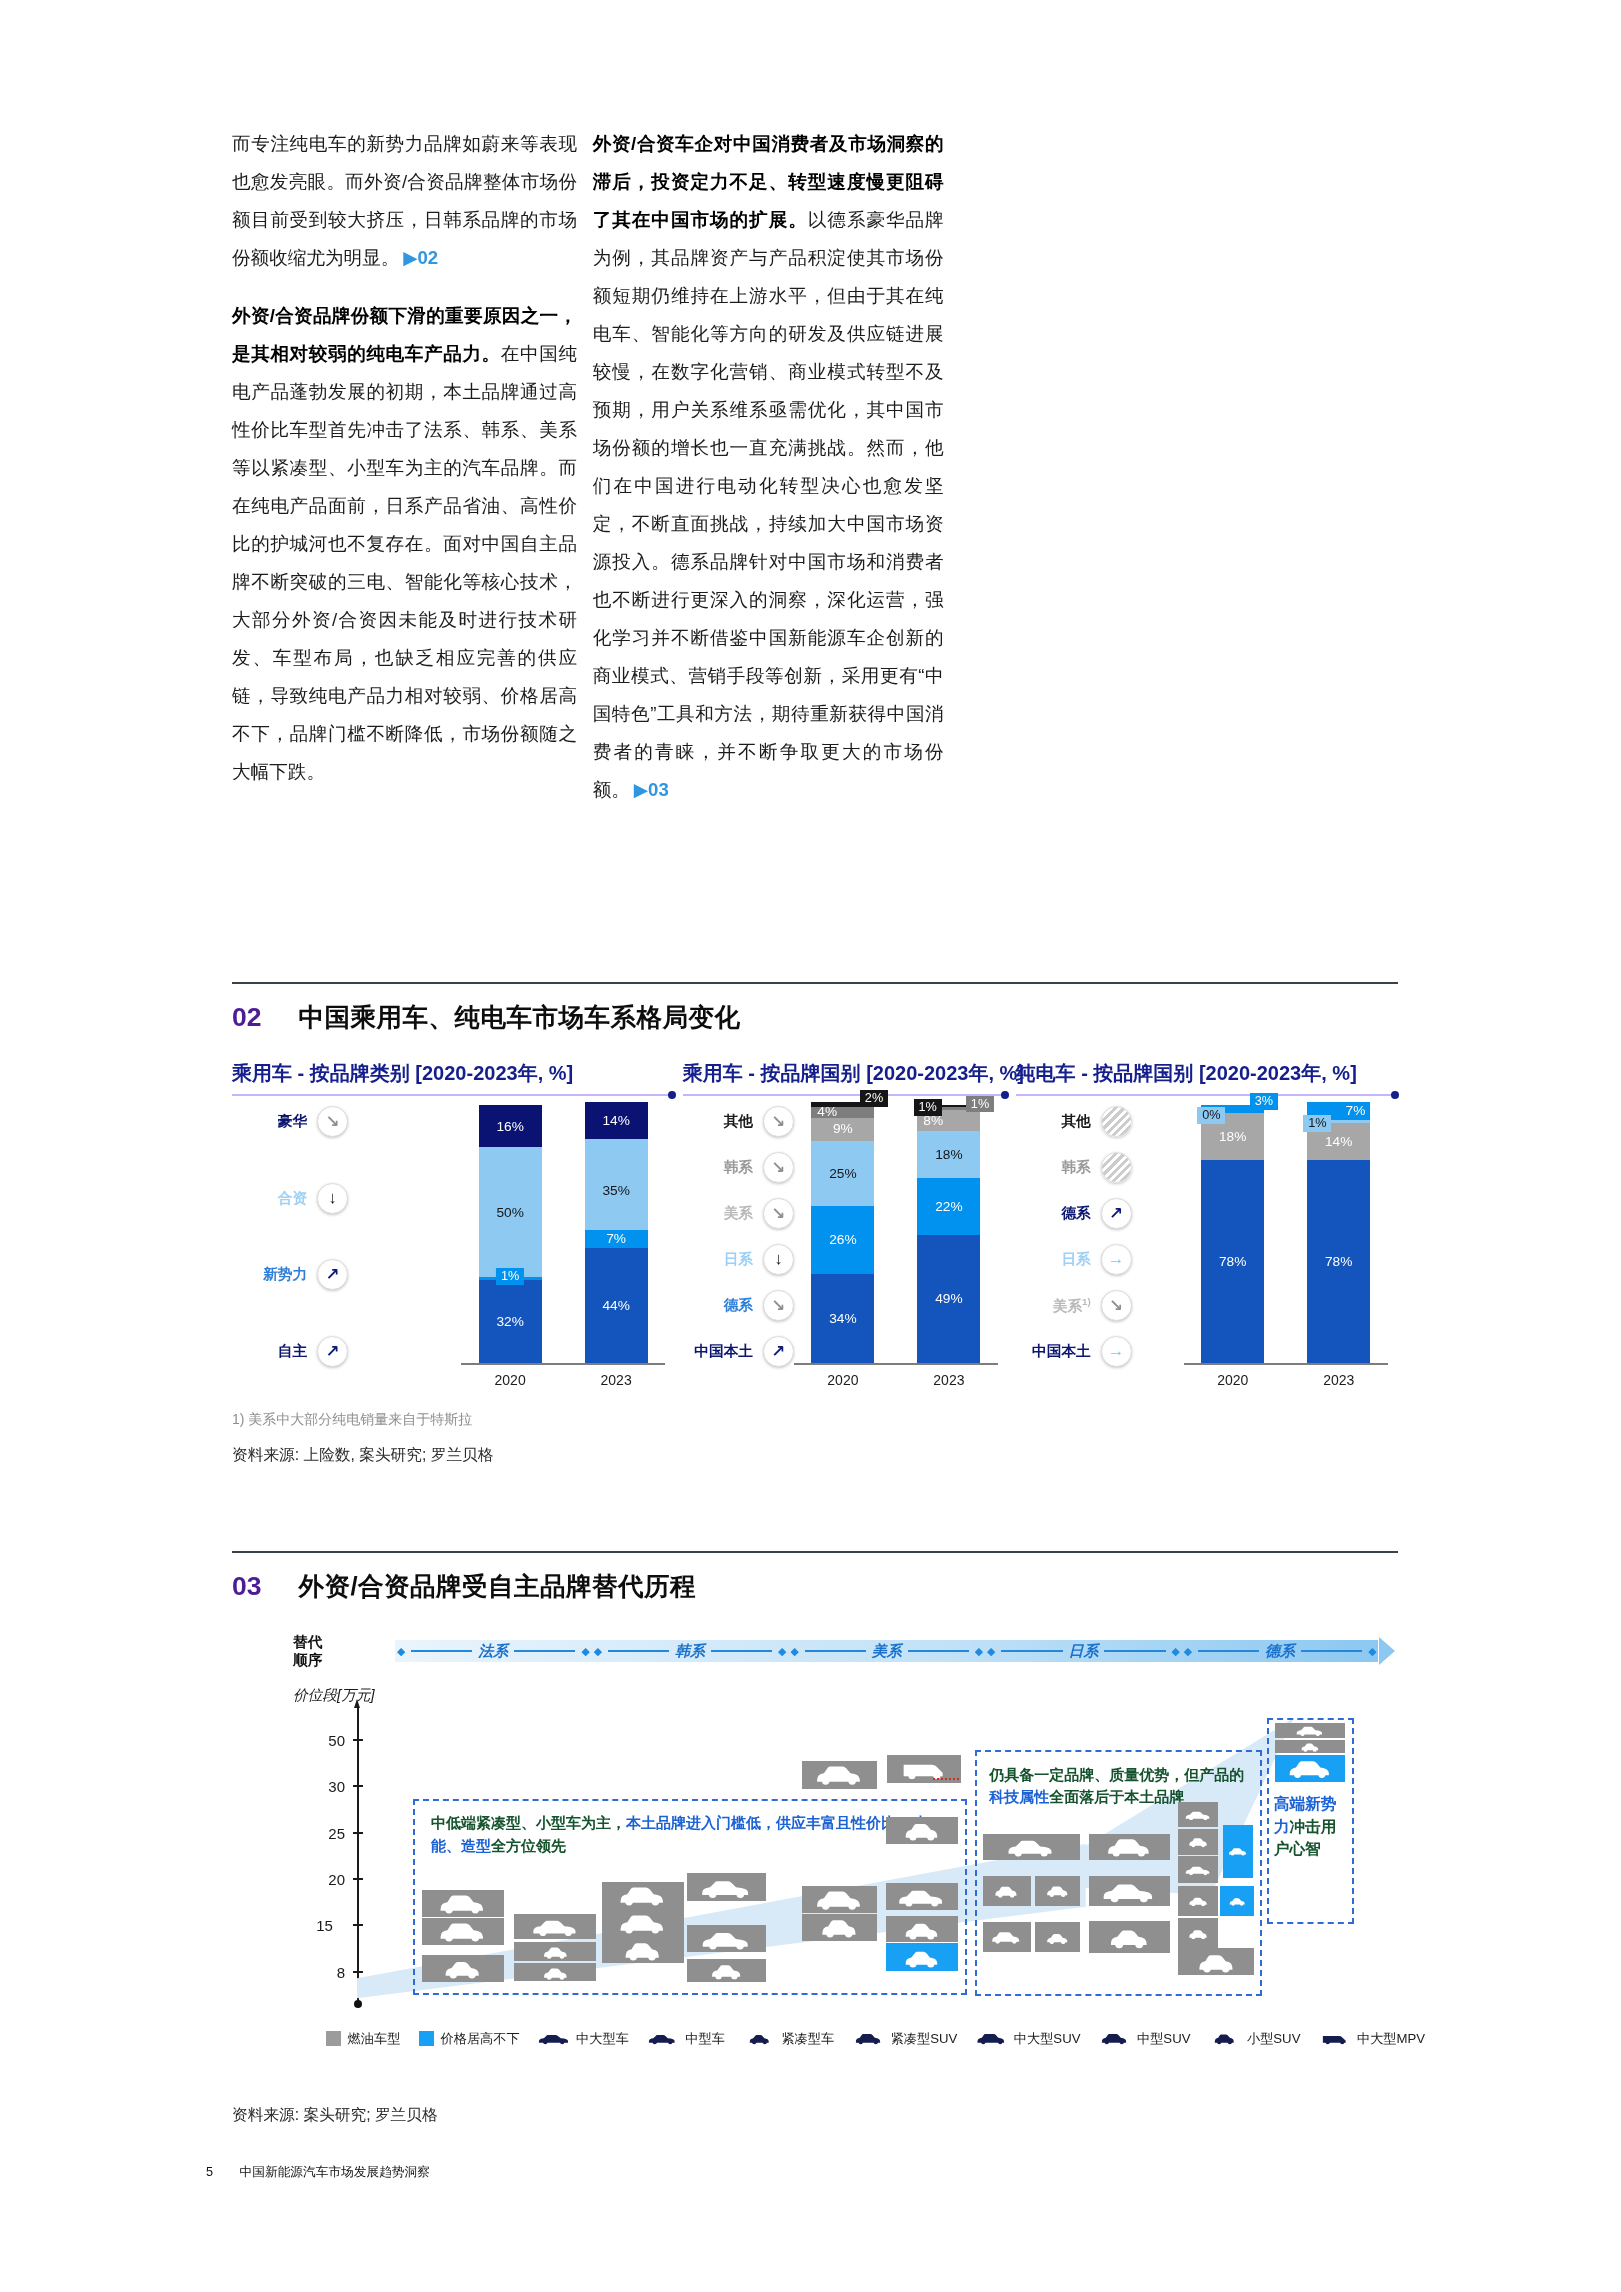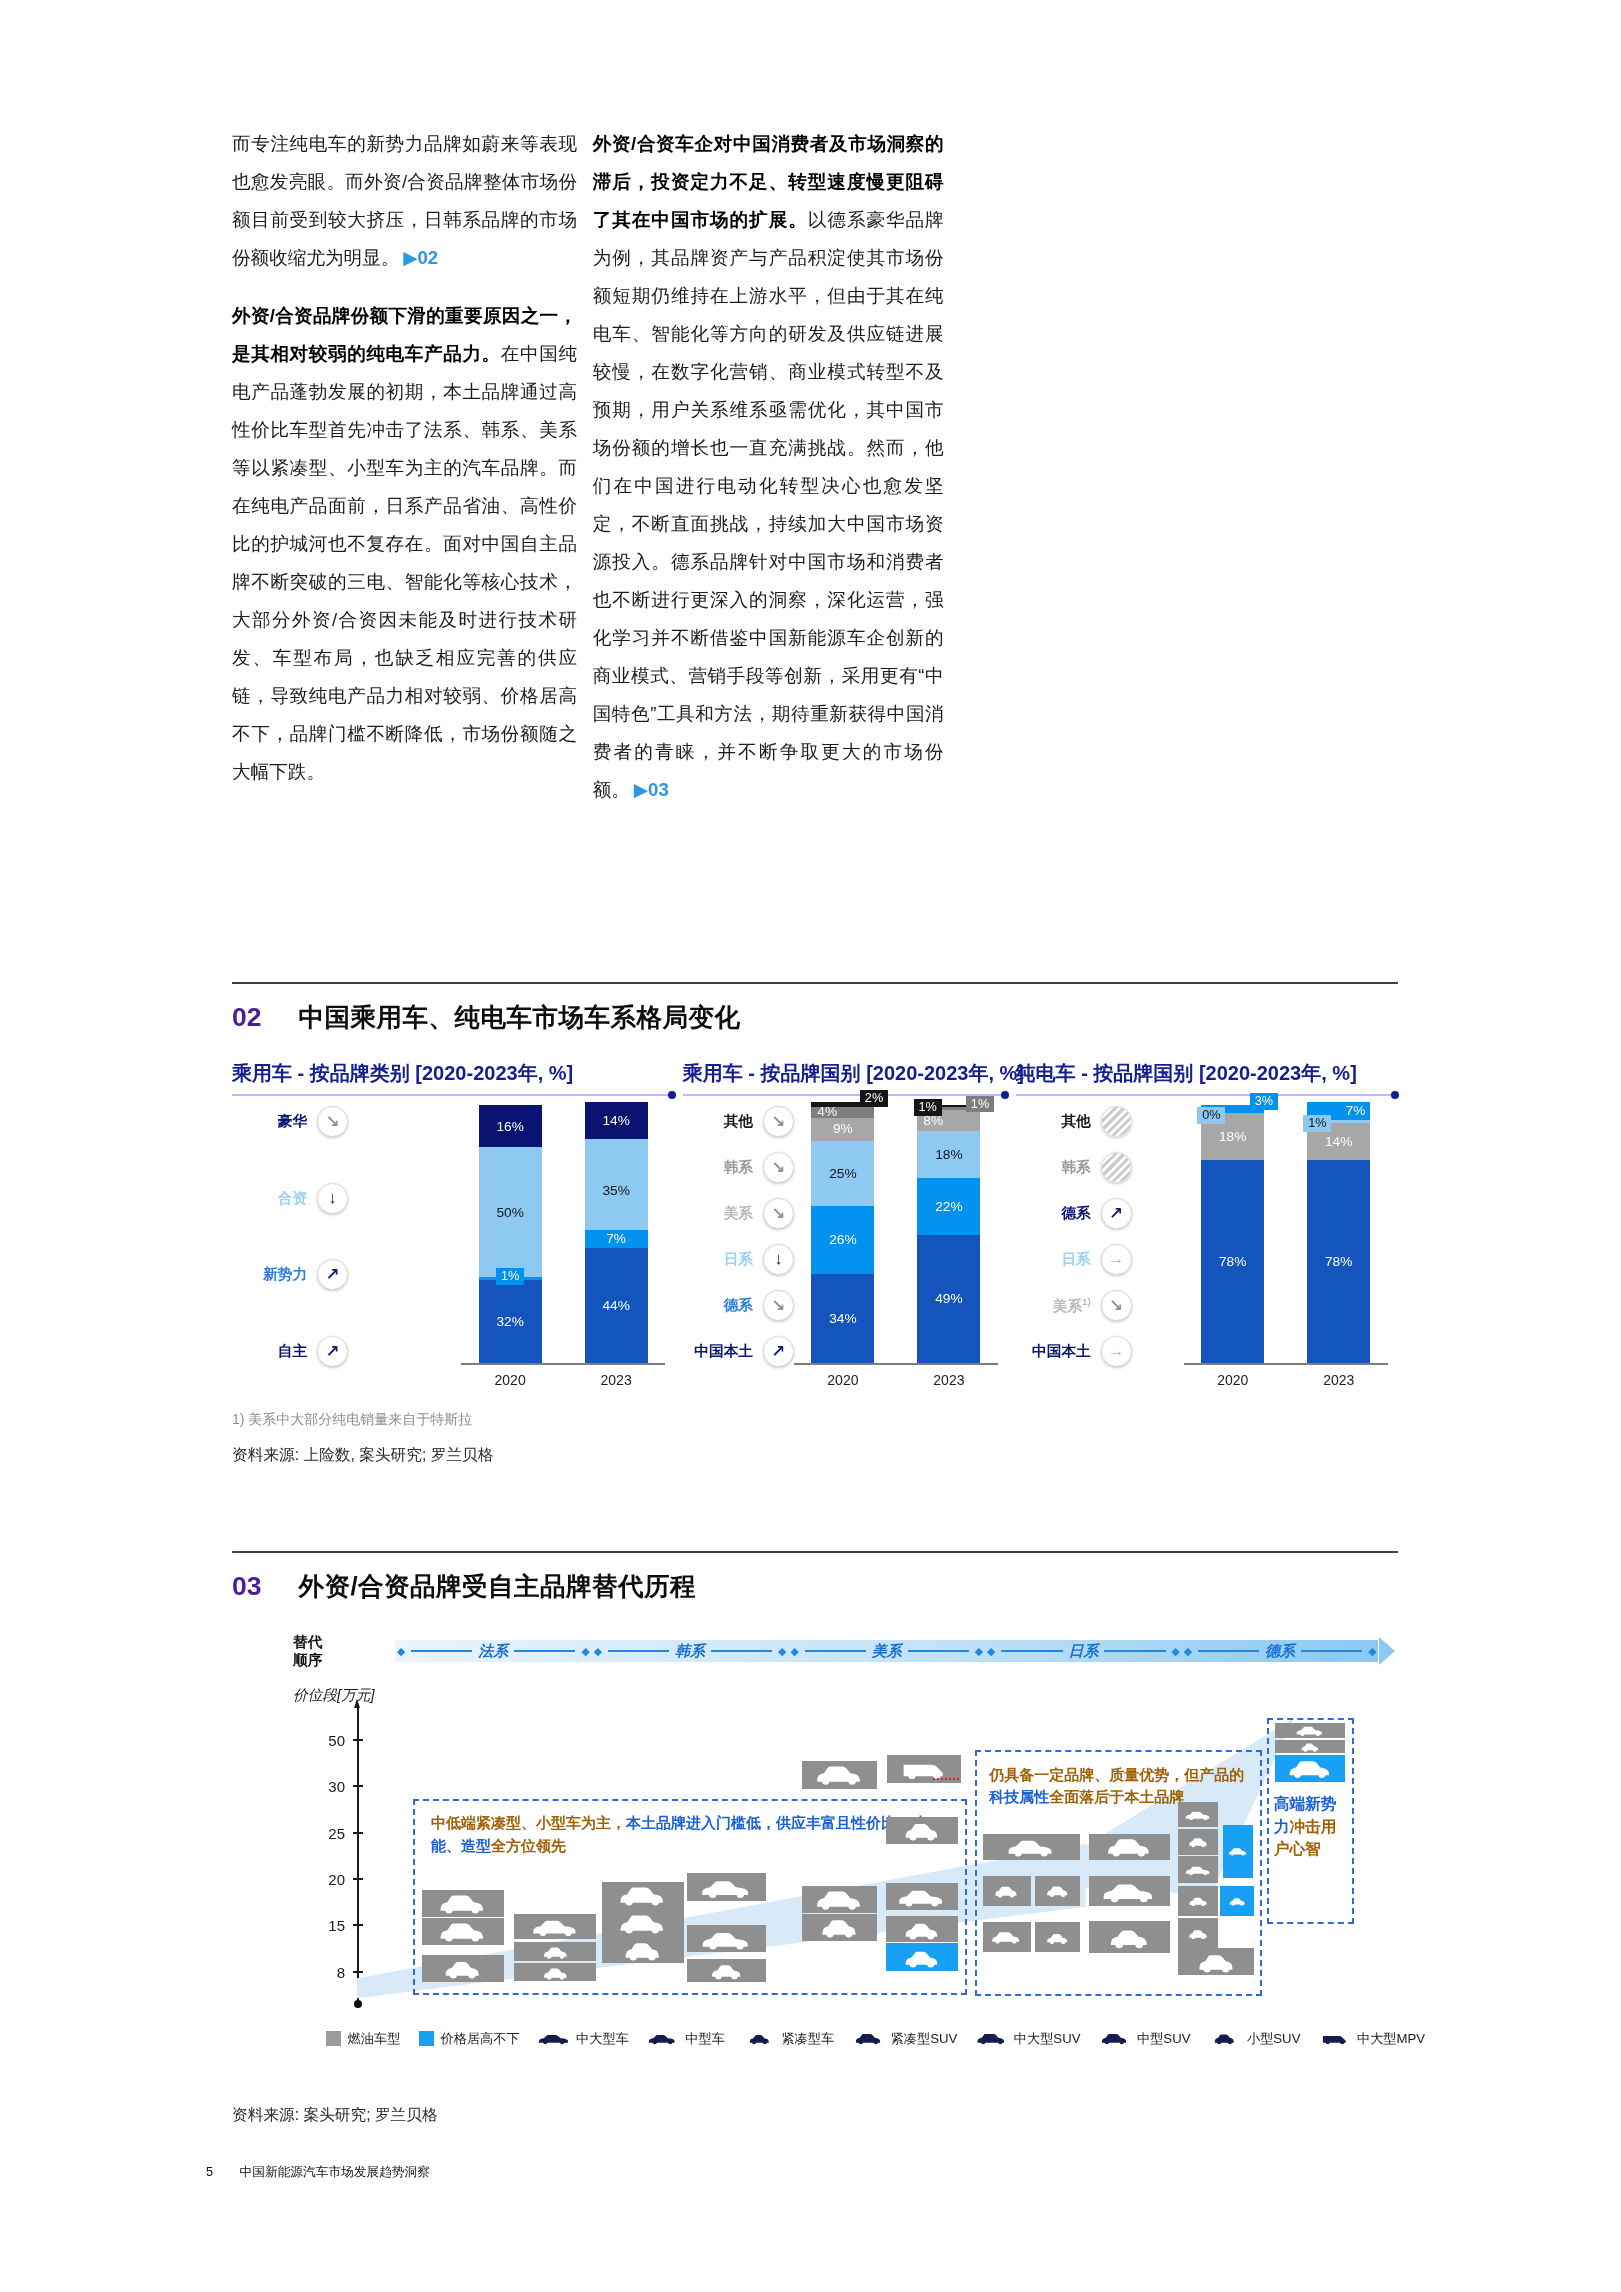--- a/index.html
+++ b/index.html
@@ -77,21 +77,21 @@
   .axis-dot{position:absolute;left:-2.9px;bottom:-3.9px;width:7.8px;height:7.8px;border-radius:50%;background:#111;}
   .ytick{position:absolute;left:-53px;width:41px;text-align:right;font-size:15px;color:#1a1a1a;transform:translateY(-50%);}
   .ytick-mark{position:absolute;left:-3.9px;width:9.8px;height:2px;background:#1a1a1a;transform:translateY(-50%);}
   .bgarrow{position:absolute;left:0;top:0;width:100%;height:100%;z-index:0;}
   .bgarrow polygon{fill:#d8eaf8;}
   .dashed-box{position:absolute;border:2px dashed #2e6bd6;z-index:1;box-sizing:border-box;}
   .ann{position:absolute;z-index:4;font-size:15px;font-weight:700;line-height:1.5;}
   .ann-1{top:11.8px;left:15.7px;right:11.8px;}
   .ann-2{top:11.8px;left:11.8px;right:7.8px;}
   .ann-3{top:36%;left:4.9px;right:3.9px;font-size:15.7px;word-break:break-all;line-height:1.45;}
-  .c-dark{color:#a16207;margin-top:14px;} .c-blue{color:#1b62d4;}
+  .c-dark{color:#14532d;margin-top:14px;} .c-blue{color:#1b62d4;}
   .tile{position:absolute;background:#8f8f8f;display:flex;align-items:center;justify-content:center;color:#fff;z-index:2;box-sizing:border-box;}
   .tile.nev{background:#18a0f4;}
   .tile svg{width:72%;max-height:82%;}
   .red-dots{position:absolute;right:2px;bottom:2.9px;width:25.5px;border-bottom:2.9px dotted #d92a20;}
   .sleg{display:flex;align-items:center;gap:18.6px;margin:25.5px 0 0 94px;font-size:13.2px;color:#1c1c1c;flex-wrap:nowrap;}
   .sleg-item{display:flex;align-items:center;gap:6.9px;white-space:nowrap;}
   .swatch{width:14.7px;height:14.7px;display:inline-block;}
   .swatch.gas{background:#9b9b9b;} .swatch.nev{background:#18a0f4;}
   .sleg-car{color:#151c4e;display:inline-flex;align-items:center;}
   .sleg-car svg{width:31px;height:14.7px;}
@@ -383,21 +383,21 @@
       <span class="axis-arrow"></span>
       <span class="axis-dot"></span>
     <span class="ytick" style="top: 7.6%;">50</span>
         <span class="ytick-mark" style="top: 7.6%;"></span>
         <span class="ytick" style="top: 23.8%;">30</span>
         <span class="ytick-mark" style="top: 23.8%;"></span>
         <span class="ytick" style="top: 40%;">25</span>
         <span class="ytick-mark" style="top: 40%;"></span>
         <span class="ytick" style="top: 56.2%;">20</span>
         <span class="ytick-mark" style="top: 56.2%;"></span>
-        <span class="ytick" style="top: 72.4%;">15</span>
+        <span class="ytick" style="top: 72.4%; text-align: center;">15</span>
         <span class="ytick-mark" style="top: 72.4%;"></span>
         <span class="ytick" style="top: 88.6%;">8</span>
         <span class="ytick-mark" style="top: 88.6%;"></span>
         <div class="dashed-box" style="left: 5.4%; top: 28.1%; width: 53.2%; height: 68.8%;">
           <div class="ann ann-1"><span class="c-dark">中低端紧凑型、小型车为主，</span><span class="c-blue">本土品牌进入门槛低，供应丰富且性价比、功能、造型</span><span class="c-dark">全方位领先</span></div>
         </div>
         <div class="dashed-box" style="left: 59.4%; top: 11%; width: 27.5%; height: 86%;">
           <div class="ann ann-2"><span class="c-dark">仍具备一定品牌、质量优势，但产品的</span><span class="c-blue">科技属性</span><span class="c-dark">全面落后于本土品牌</span></div>
         </div>
         <div class="dashed-box" style="left: 87.4%; top: 0%; width: 8.4%; height: 71.9%;">

